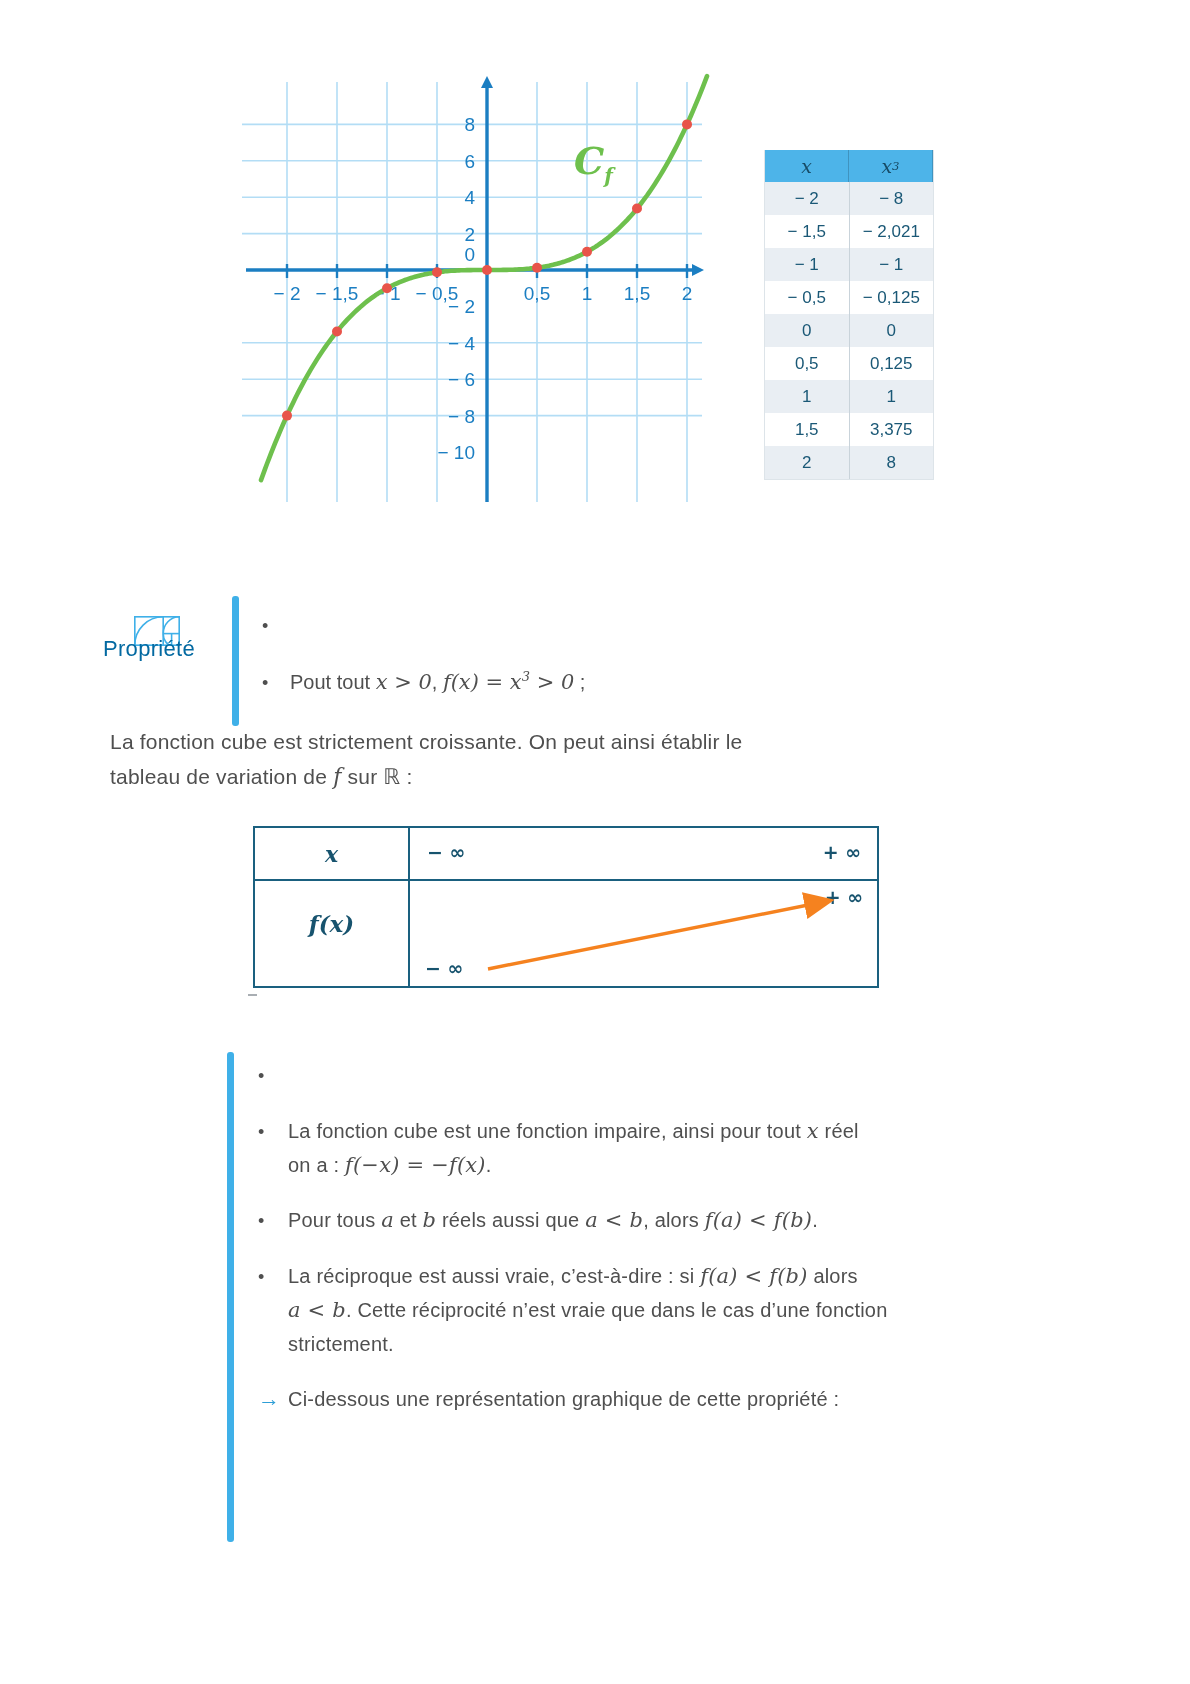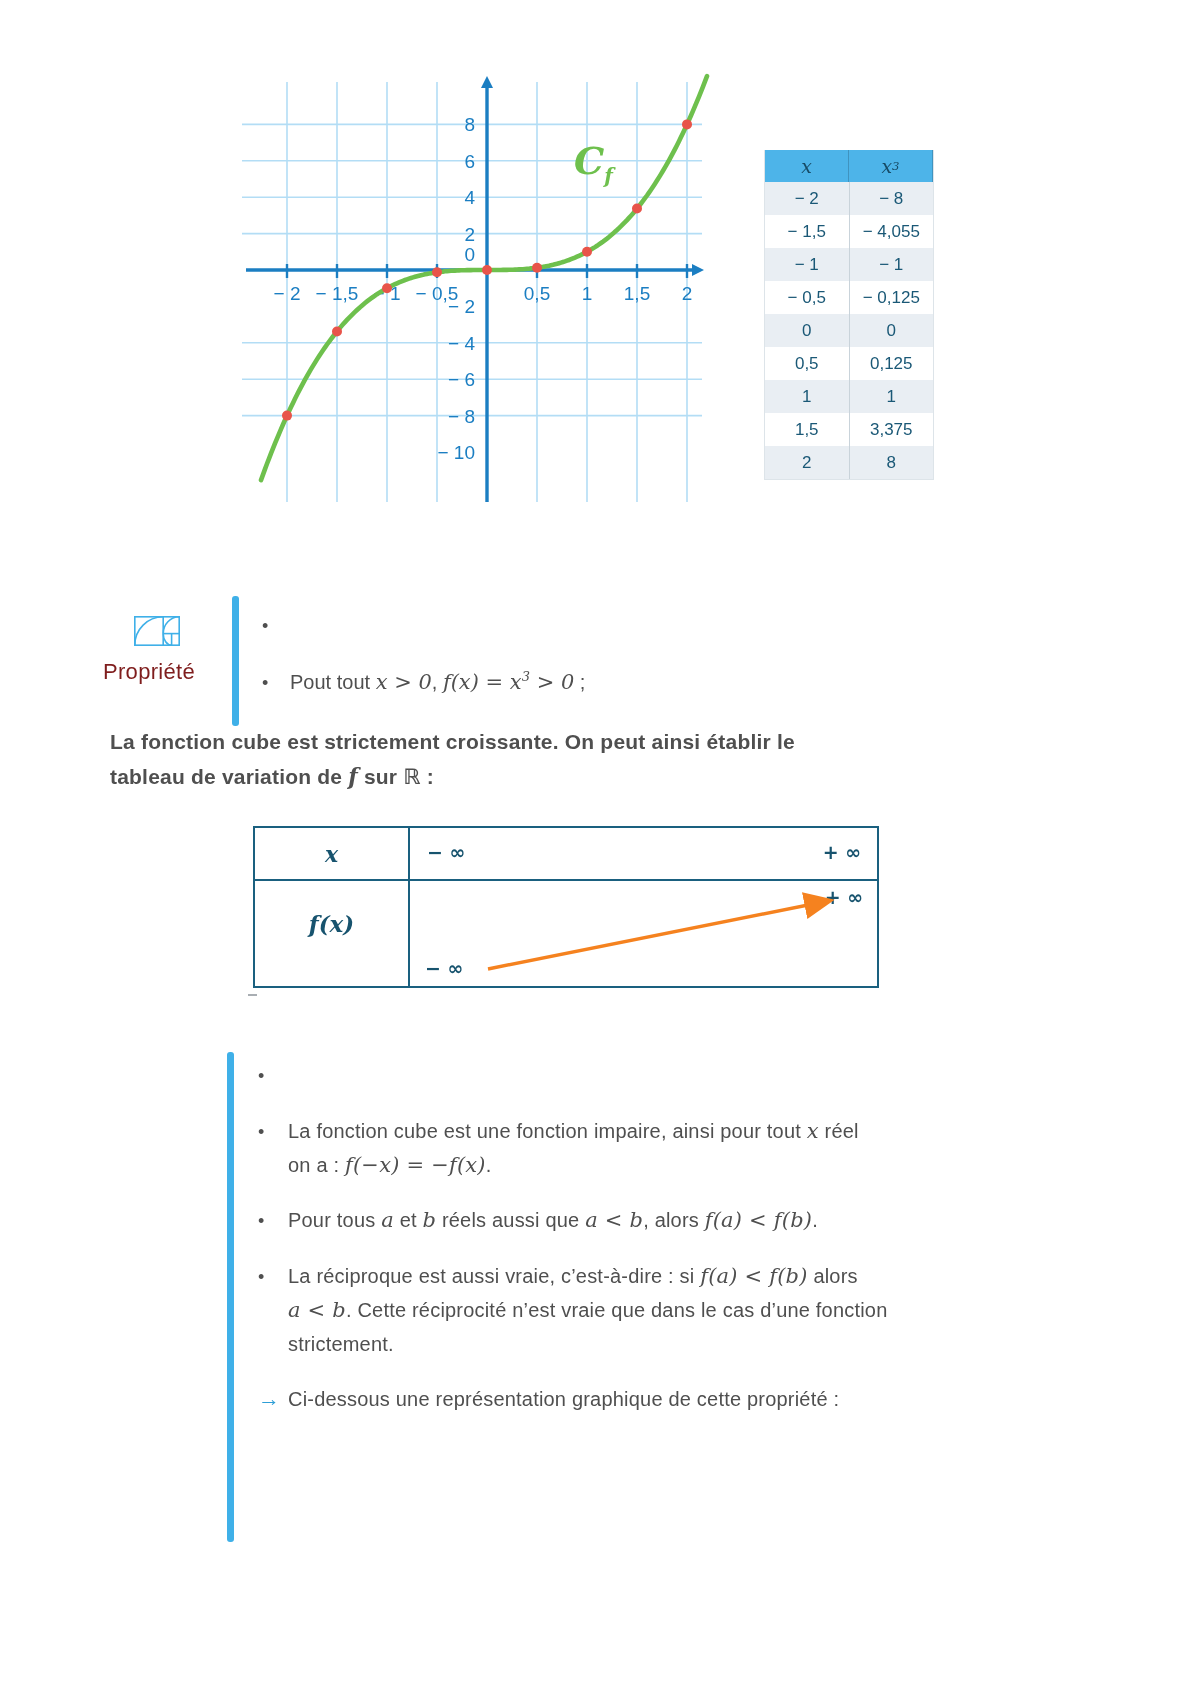--- a/index.html
+++ b/index.html
@@ -20,28 +20,28 @@
     font-size:17px;color:#1a5876;border:1px solid #dde4e9;border-top:none;
   }
   .vt-head{display:flex;background:#4db4e9;height:32px;color:#174b66;}
   .vt-head .vt-cell{border-right:1px solid rgba(0,0,0,0.18);font-size:18px;}
   .vt-row{display:flex;height:33px;background:#ffffff;}
   .vt-row.alt{background:#e9eef3;}
   .vt-cell{flex:1;display:flex;align-items:center;justify-content:center;}
   .vt-row .vt-cell:first-child{border-right:1px solid #c9d3da;}
   
   #prop-icon{position:absolute;left:134px;top:616px;}
-  #prop-label{position:absolute;left:103px;top:659px;font-size:22px;color:#7f1d1d;letter-spacing:0.3px;}
+  #prop-label{position:absolute;left:103px;top:636px;font-size:22px;color:#0369a1;letter-spacing:0.3px;}
   .vbar{position:absolute;width:7px;background:#3fb0e8;border-radius:3px;}
   #prop-bar{left:232px;top:596px;height:130px;}
   #prop-bullets{position:absolute;left:262px;top:610px;width:460px;font-size:20px;line-height:30px;}
   .pb-item{display:flex;margin-bottom:26px;}
   .dot{width:28px;flex:none;font-size:18px;padding-top:1px;}
   
-  #paragraph{position:absolute;left:110px;top:724px;width:920px;font-size:21px;line-height:35px;letter-spacing:0.2px;font-weight:bold;}
+  #paragraph{position:absolute;left:110px;top:724px;width:920px;font-size:21px;line-height:35px;letter-spacing:0.2px;}
   
   #var-table{position:absolute;left:253px;top:826px;width:626px;height:162px;
     border:2px solid #1a607f;box-sizing:border-box;color:#17536e;}
   #var-col-divider{position:absolute;left:153px;top:0;bottom:0;width:2px;background:#1a607f;}
   #var-row-divider{position:absolute;left:0;right:0;top:51px;height:2px;background:#1a607f;}
   .var-head{position:absolute;display:flex;align-items:center;justify-content:center;
     font-family:"DejaVu Serif",serif;font-style:italic;font-weight:bold;}
   #var-x-header{left:0;top:0;width:153px;height:51px;font-size:22px;}
   #var-fx-header{left:0;top:53px;width:153px;height:84px;font-size:23px;}
   .inf{position:absolute;font-family:"DejaVu Sans",sans-serif;font-weight:600;font-size:19px;}
@@ -135,21 +135,21 @@
         <span class="seg-m">x</span>
         <span class="seg-sup">3</span>
       </div>
     </div>
     <div class="vt-row alt">
       <div class="vt-cell">− 2</div>
       <div class="vt-cell">− 8</div>
     </div>
     <div class="vt-row">
       <div class="vt-cell">− 1,5</div>
-      <div class="vt-cell">− 4,055</div>
+      <div class="vt-cell">− 2,021</div>
     </div>
     <div class="vt-row alt">
       <div class="vt-cell">− 1</div>
       <div class="vt-cell">− 1</div>
     </div>
     <div class="vt-row">
       <div class="vt-cell">− 0,5</div>
       <div class="vt-cell">− 0,125</div>
     </div>
     <div class="vt-row alt">

